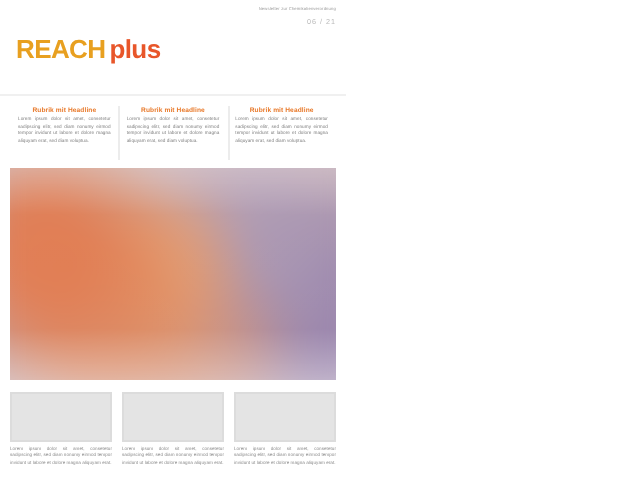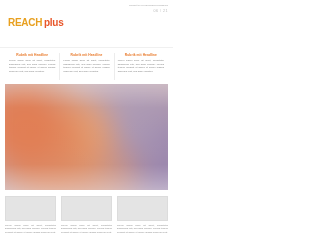--- a/index.html
+++ b/index.html
@@ -49,21 +49,21 @@
     font-size: 3.6px;
     color: #b9b9b9;
     letter-spacing: 0.5px;
     white-space: nowrap;
   }
 
   .logo {
     position: absolute;
     left: 8px;
     top: 17px;
-    font-size: 10px;
+    font-size: 13px;
     font-weight: bold;
     letter-spacing: -0.3px;
     white-space: nowrap;
   }
   .logo-main { color: #e8a020; }
   .logo-sub  { color: #e8562a; margin-left: 2px; }
 
   .rule-top {
     position: absolute;
     left: 0;

